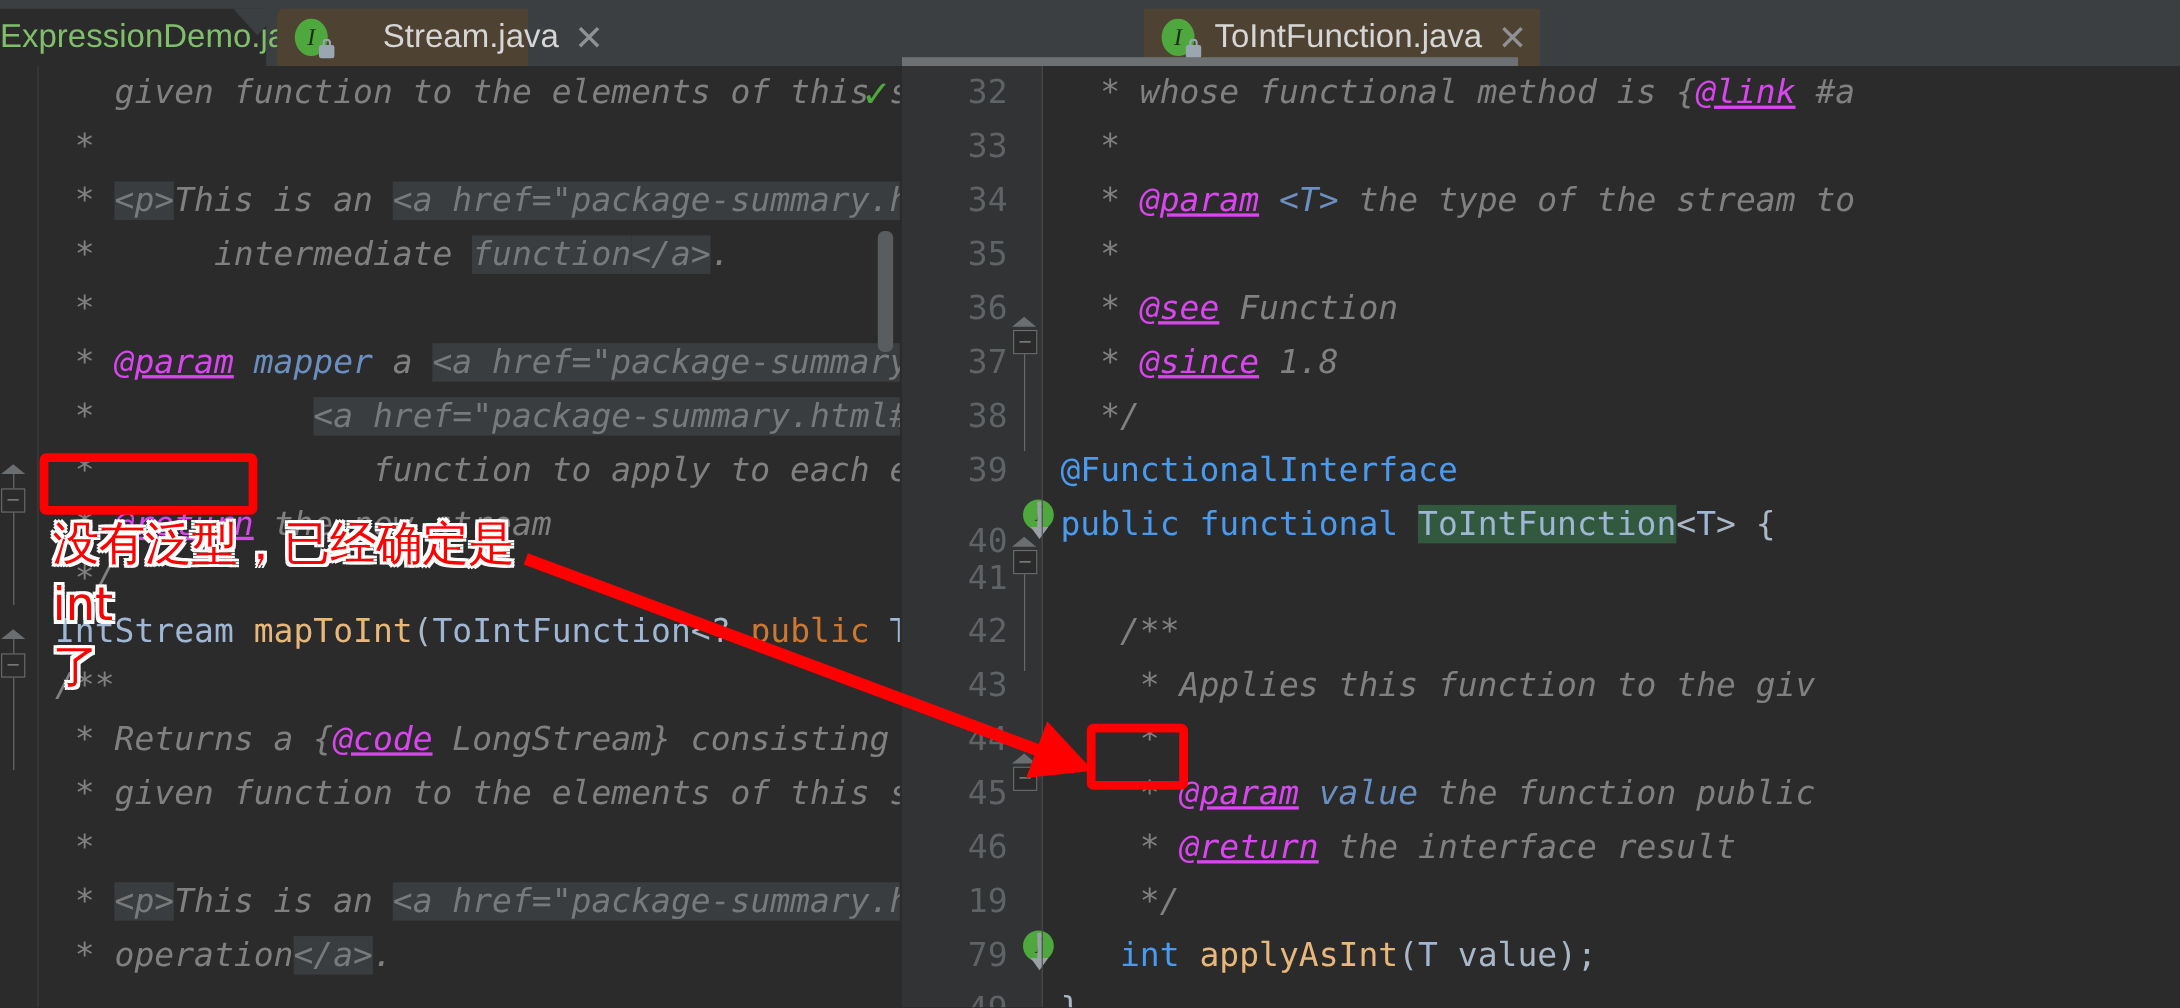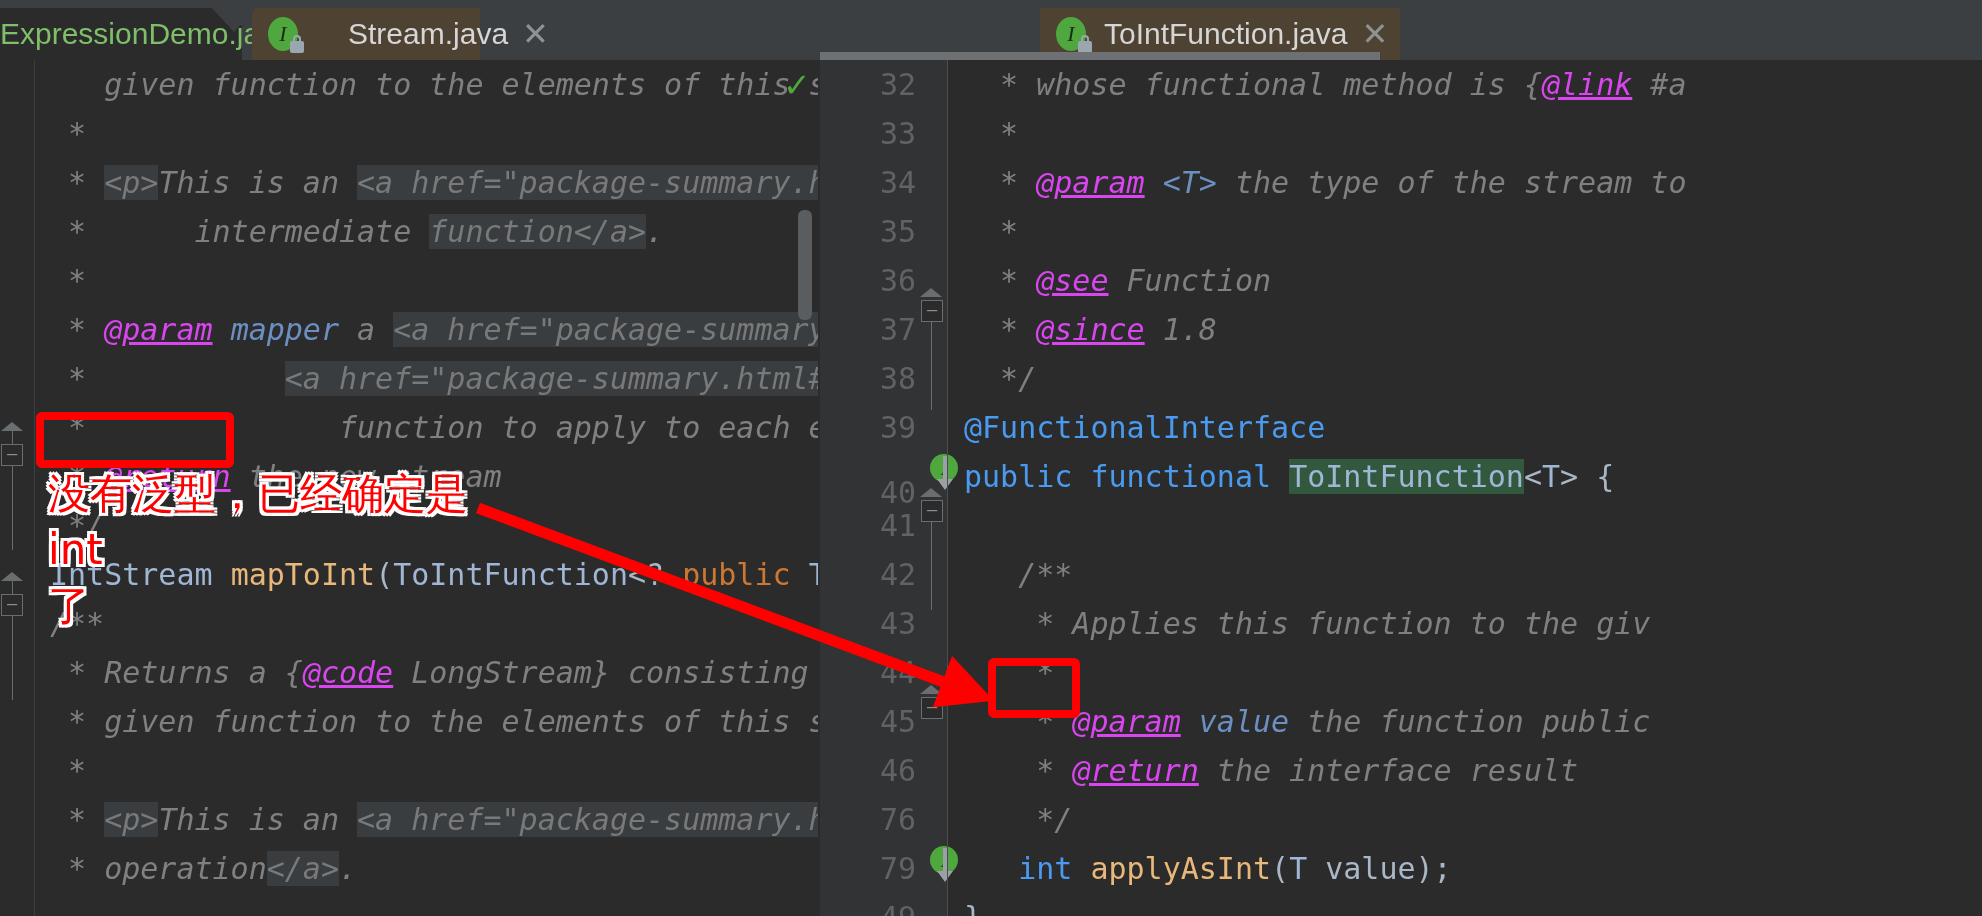--- a/index.html
+++ b/index.html
@@ -195,21 +195,21 @@
         <div class="lnum" style="top: 245px;">37</div>
         <div class="lnum" style="top: 294px;">38</div>
         <div class="lnum" style="top: 343px;">39</div>
         <div class="lnum" style="top: 392px; margin-top: 16px;">40</div>
         <div class="lnum" style="top: 441px;">41</div>
         <div class="lnum" style="top: 490px;">42</div>
         <div class="lnum" style="top: 539px;">43</div>
         <div class="lnum" style="top: 588px;">44</div>
         <div class="lnum" style="top: 637px;">45</div>
         <div class="lnum" style="top: 686px;">46</div>
-        <div class="lnum" style="top: 735px;">76</div>
+        <div class="lnum" style="top: 735px;">19</div>
         <div class="lnum" style="top: 784px;">79</div>
         <div class="lnum" style="top: 833px;">49</div>
       </div>
 
     <div class="codearea" id="right-code">
         <div class="ln" style="top: 0px; left: 16px;"><span class="cmt">  * whose functional method is {</span><span class="cmt-tag">@link</span><span class="cmt"> #a</span></div>
         <div class="ln" style="top: 49px; left: 16px;"><span class="cmt">  *</span></div>
         <div class="ln" style="top: 98px; left: 16px;"><span class="cmt">  * </span><span class="cmt-tag">@param</span><span class="cmt"> </span><span class="cmt-val">&lt;T&gt;</span><span class="cmt"> the type of the stream to</span></div>
         <div class="ln" style="top: 147px; left: 16px;"><span class="cmt">  *</span></div>
         <div class="ln" style="top: 196px; left: 16px;"><span class="cmt">  * </span><span class="cmt-tag">@see</span><span class="cmt"> Function</span></div>

